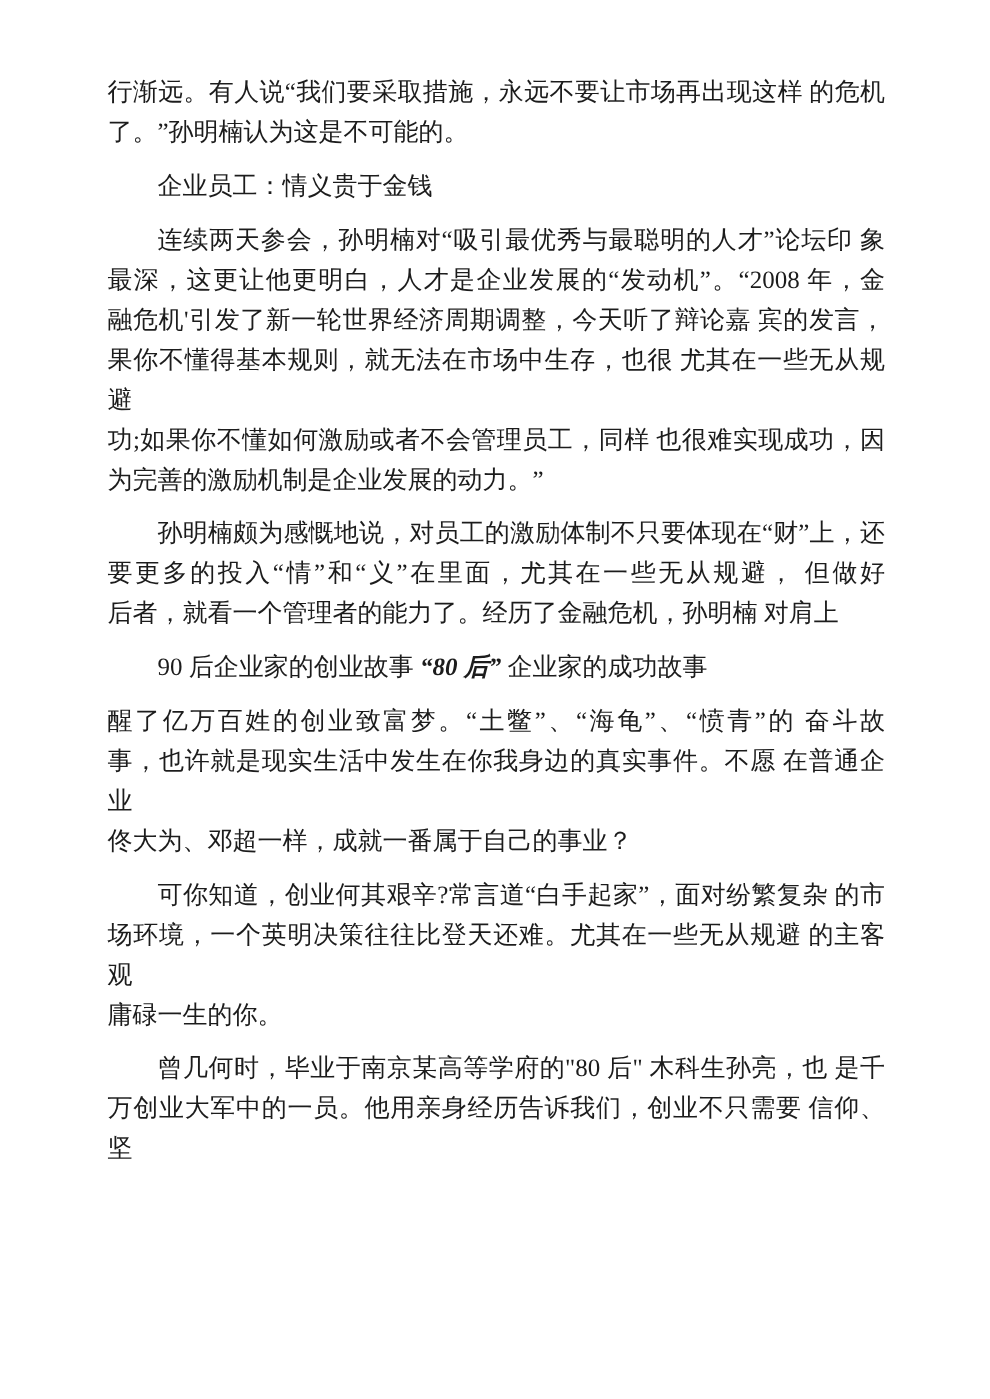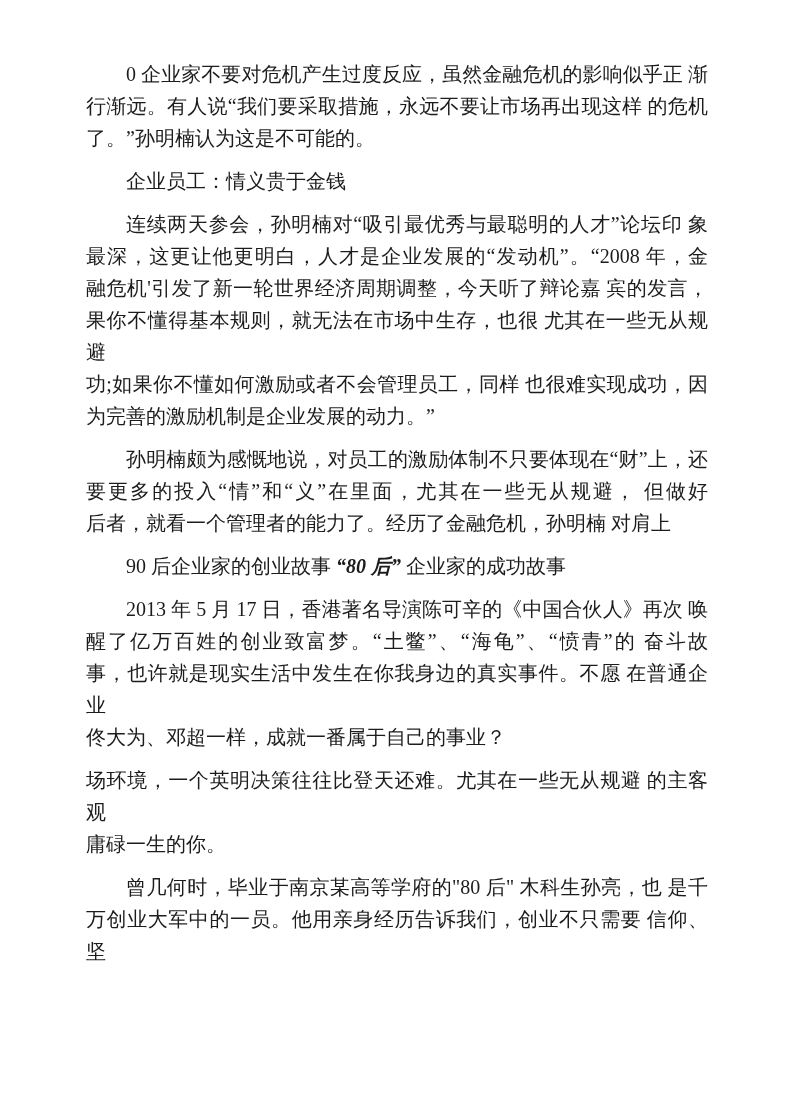--- a/index.html
+++ b/index.html
@@ -30,21 +30,20 @@
   .line.last  { text-align-last: left; }
   .seg.normal { font-style: normal; font-weight: normal; }
   .seg.bold_italic { font-style: italic; font-weight: bold; margin-top: 39px; }
 </style>
 </head>
 <body>
 
 <div class="page">
   <div id="doc">
       <div class="block paragraph">
-        <div class="line first">0 企业家不要对危机产生过度反应，虽然金融危机的影响似乎正 渐</div>
         <div class="line">行渐远。有人说“我们要采取措施，永远不要让市场再出现这样 的危机</div>
         <div class="line last">了。”孙明楠认为这是不可能的。</div>
       </div>
       <div class="block heading">
         <div class="line first last">企业员工：情义贵于金钱</div>
       </div>
       <div class="block paragraph">
         <div class="line first">连续两天参会，孙明楠对“吸引最优秀与最聪明的人才”论坛印 象</div>
         <div class="line">最深，这更让他更明白，人才是企业发展的“发动机”。“2008 年，金</div>
         <div class="line">融危机'引发了新一轮世界经济周期调整，今天听了辩论嘉 宾的发言，</div>
@@ -54,26 +53,26 @@
       </div>
       <div class="block paragraph">
         <div class="line first">孙明楠颇为感慨地说，对员工的激励体制不只要体现在“财”上，还</div>
         <div class="line">要更多的投入“情”和“义”在里面，尤其在一些无从规避， 但做好</div>
         <div class="line last">后者，就看一个管理者的能力了。经历了金融危机，孙明楠 对肩上</div>
       </div>
       <div class="block heading_mixed">
         <div class="line first last"><span class="seg normal">90 后企业家的创业故事 </span><span class="seg bold_italic">“80 后”</span><span class="seg normal"> 企业家的成功故事</span></div>
       </div>
       <div class="block paragraph">
-        <div class="line first">2013 年 5 月 17 日，香港著名导演陈可辛的《中国合伙人》再次 唤</div>
         <div class="line">醒了亿万百姓的创业致富梦。“土鳖”、“海龟”、“愤青”的 奋斗故</div>
         <div class="line">事，也许就是现实生活中发生在你我身边的真实事件。不愿 在普通企业</div>
         <div class="line last">佟大为、邓超一样，成就一番属于自己的事业？</div>
       </div>
       <div class="block paragraph">
+        <div class="line first">可你知道，创业何其艰辛?常言道“白手起家”，面对纷繁复杂 的市</div>
         <div class="line">场环境，一个英明决策往往比登天还难。尤其在一些无从规避 的主客观</div>
         <div class="line last">庸碌一生的你。</div>
       </div>
       <div class="block paragraph">
         <div class="line first">曾几何时，毕业于南京某高等学府的"80 后" 木科生孙亮，也 是千</div>
         <div class="line">万创业大军中的一员。他用亲身经历告诉我们，创业不只需要 信仰、坚</div>
       </div>
     </div>
 </div>
 

